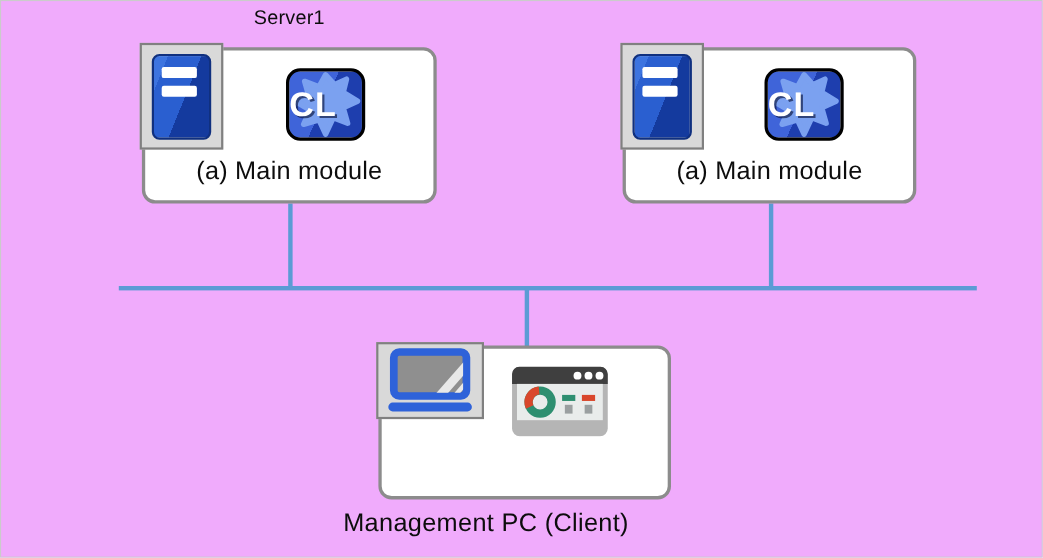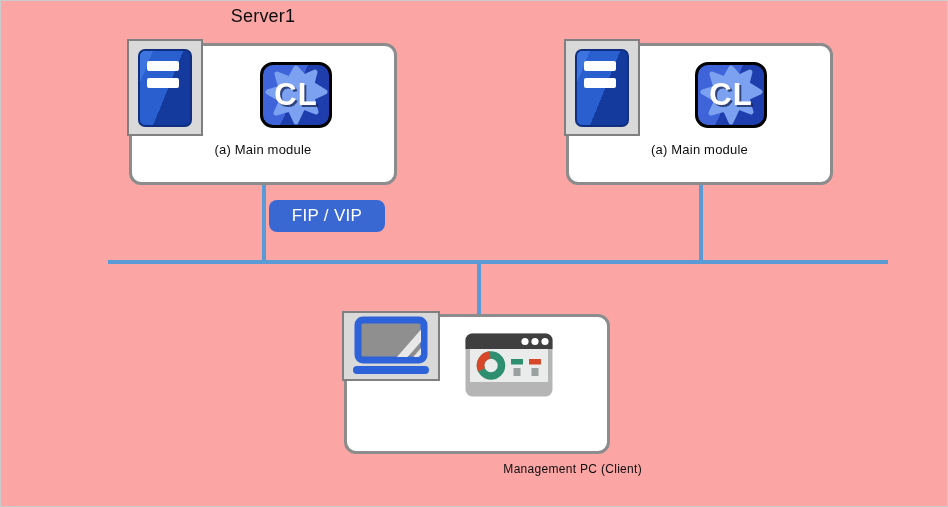--- a/index.html
+++ b/index.html
@@ -1,35 +1,35 @@
 <!DOCTYPE html>
 <html><head>
 <meta charset="utf-8">
 <style>
   * { margin:0; padding:0; box-sizing:border-box; }
   html,body { background:#ffffff; font-family:"Liberation Sans", sans-serif; }
   .canvas {
     position:relative; width:948px; height:507px;
-    background:#fca5a5; border:1px solid #cbcbcb; overflow:hidden;
+    background:#f0abfc; border:1px solid #cbcbcb; overflow:hidden;
   }
 
   
   .net-line { position:absolute; background:#5b9bd5; z-index:1; }
 
   
   .node-box {
     position:absolute; background:#ffffff;
     border:3px solid #8c8c8c; border-radius:12px; z-index:2;
   }
   .node-title {
     position:absolute; font-size:18px; color:#0d0d0d;
     text-align:center; letter-spacing:.2px; z-index:2;
   }
   .module-label {
-    position:absolute; font-size:13px; color:#0d0d0d;
+    position:absolute; font-size:23px; color:#0d0d0d;
     text-align:center; letter-spacing:.2px; z-index:4;
   }
 
   
   .icon-tray {
     position:absolute; background:#d9d9d9; border:2px solid #808080;
     display:flex; align-items:center; justify-content:center; z-index:3;
   }
 
   
@@ -43,39 +43,39 @@
     background:#ffffff; border-radius:2px;
   }
   .tower .bar.b1 { top:10px; }
   .tower .bar.b2 { top:27px; }
 
   
   .cl-icon {
     position:absolute; width:72px; height:66px; border-radius:13px;
     border:3px solid #000000; overflow:hidden; z-index:3;
     background:linear-gradient(115deg,#3f64d9 48%,#1e3eae 48%);
-    display:flex; align-items:center; justify-content:center;
+    display:flex; align-items:center; justify-content:flex-start;
   }
   .cl-icon svg { position:absolute; inset:0; }
   .cl-monogram {
     position:relative; color:#ffffff; font-size:31px; font-weight:800;
     letter-spacing:1px; text-shadow:2px 2px 0 rgba(8,18,60,.65);
   }
 
   
   .fip-badge {
     position:absolute; left:268px; top:199px; width:116px; height:32px;
     background:#3a68d3; border-radius:8px; color:#ffffff; font-size:17px;
     display:flex; align-items:center; justify-content:center;
     letter-spacing:.3px; z-index:4;
   }
 
   .caption {
-    position:absolute; font-size:12px; color:#0d0d0d;
-    text-align:right; letter-spacing:.3px; z-index:2;
+    position:absolute; font-size:23px; color:#0d0d0d;
+    text-align:left; letter-spacing:.3px; z-index:2;
   }
 </style>
 </head>
 <body>
 
 <div class="canvas">
 
   <div class="net-line" style="left:107px; top:259px; width:780px; height:3.5px;"></div>
   <div class="net-line" style="left:261px; top:184px; width:3.5px; height:76px;"></div>
   <div class="net-line" style="left:698px; top:184px; width:3.5px; height:76px;"></div>
@@ -94,21 +94,20 @@
 
   <div class="cl-icon" style="left:259px; top:61px;">
     <svg viewBox="0 0 66 60" width="66" height="60">
       <polygon points="33,3 41,12 52,7 49,19 62,27 49,33 53,47 40,42 33,57 27,44 13,48 19,35 5,27 18,23 14,9 27,14" fill="#7ba1f0" stroke="#7ba1f0" stroke-width="5" stroke-linejoin="round"></polygon>
     </svg>
     <span class="cl-monogram">CL</span>
   </div>
 
   <div class="module-label" style="left:130px; top:141px; width:264px;">(a) Main module</div>
 
-  <div class="fip-badge">FIP / VIP</div>
 
 
   <div class="node-box" style="left:565px; top:42px; width:267px; height:142px;"></div>
 
   <div class="icon-tray" style="left:563px; top:38px; width:76px; height:97px;">
     <div class="tower">
       <div class="bar b1"></div>
       <div class="bar b2"></div>
     </div>
   </div>

